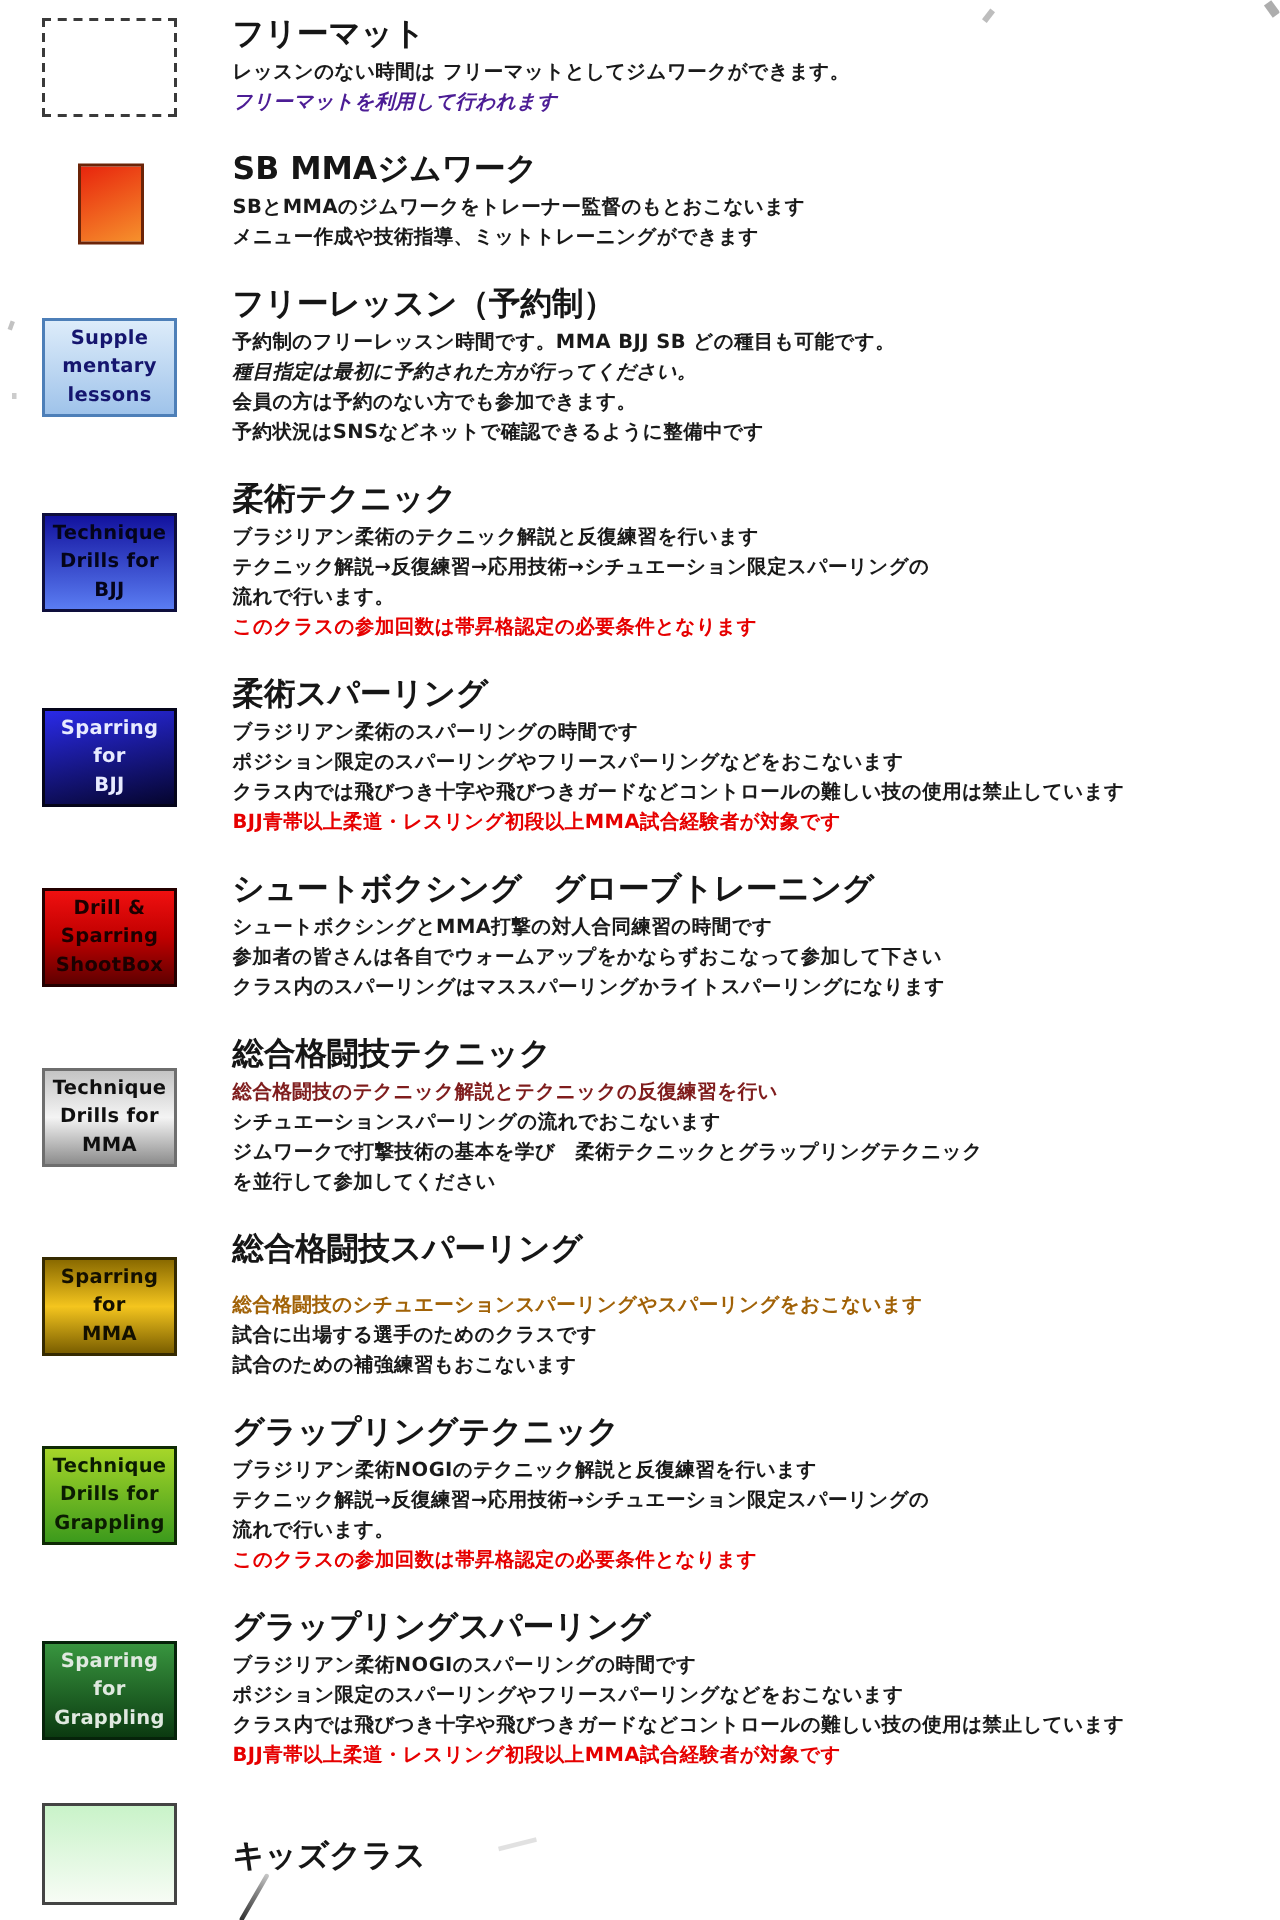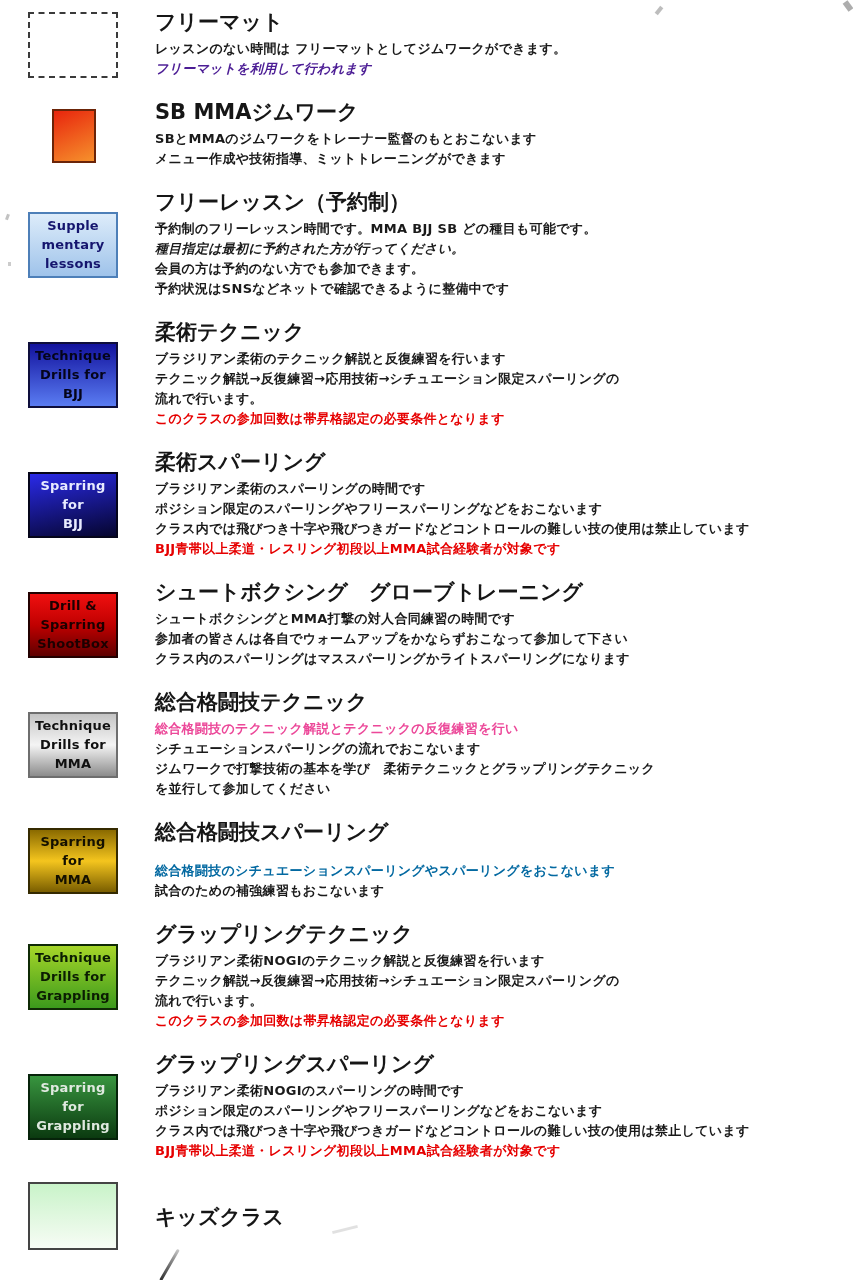--- a/index.html
+++ b/index.html
@@ -125,37 +125,38 @@
     <div class="row row-mma-technique">
       <div class="swatch-col">
         <div class="swatch" style="background: linear-gradient(rgb(196, 196, 196), rgb(244, 244, 244), rgb(140, 140, 140)); border-color: rgb(110, 110, 110); border-style: solid;">
           <div class="swatch-label" style="color: rgb(16, 16, 16);">Technique</div>
           <div class="swatch-label" style="color: rgb(16, 16, 16);">Drills for</div>
           <div class="swatch-label" style="color: rgb(16, 16, 16);">MMA</div>
         </div>
       </div>
       <div class="text-col">
         <h2 class="title">総合格闘技テクニック</h2>
-        <div class="desc" style="color: #ec4899;">総合格闘技のテクニック解説とテクニックの反復練習を行い</div>
+        <div class="desc" style="color: #7f1d1d;">総合格闘技のテクニック解説とテクニックの反復練習を行い</div>
         <div class="desc" style="color: rgb(26, 26, 26);">シチュエーションスパーリングの流れでおこないます</div>
         <div class="desc" style="color: rgb(26, 26, 26);">ジムワークで打撃技術の基本を学び　柔術テクニックとグラップリングテクニック</div>
         <div class="desc" style="color: rgb(26, 26, 26);">を並行して参加してください</div>
       </div>
     </div>
     <div class="row row-mma-sparring">
       <div class="swatch-col">
         <div class="swatch" style="background: linear-gradient(rgb(138, 106, 0), rgb(244, 197, 30), rgb(122, 94, 0)); border-color: rgb(53, 42, 0); border-style: solid;">
           <div class="swatch-label" style="color: rgb(20, 16, 0);">Sparring</div>
           <div class="swatch-label" style="color: rgb(20, 16, 0);">for</div>
           <div class="swatch-label" style="color: rgb(20, 16, 0);">MMA</div>
         </div>
       </div>
       <div class="text-col">
         <h2 class="title">総合格闘技スパーリング</h2>
-        <div class="desc" style="color: #0369a1; margin-top: 16px;">総合格闘技のシチュエーションスパーリングやスパーリングをおこないます</div>
+        <div class="desc" style="color: #a16207; margin-top: 16px;">総合格闘技のシチュエーションスパーリングやスパーリングをおこないます</div>
+        <div class="desc" style="color: rgb(26, 26, 26);">試合に出場する選手のためのクラスです</div>
         <div class="desc" style="color: rgb(26, 26, 26);">試合のための補強練習もおこないます</div>
       </div>
     </div>
     <div class="row row-grappling-technique">
       <div class="swatch-col">
         <div class="swatch" style="background: linear-gradient(rgb(166, 214, 41), rgb(60, 154, 28)); border-color: rgb(15, 42, 5); border-style: solid;">
           <div class="swatch-label" style="color: rgb(11, 28, 2);">Technique</div>
           <div class="swatch-label" style="color: rgb(11, 28, 2);">Drills for</div>
           <div class="swatch-label" style="color: rgb(11, 28, 2);">Grappling</div>
         </div>

